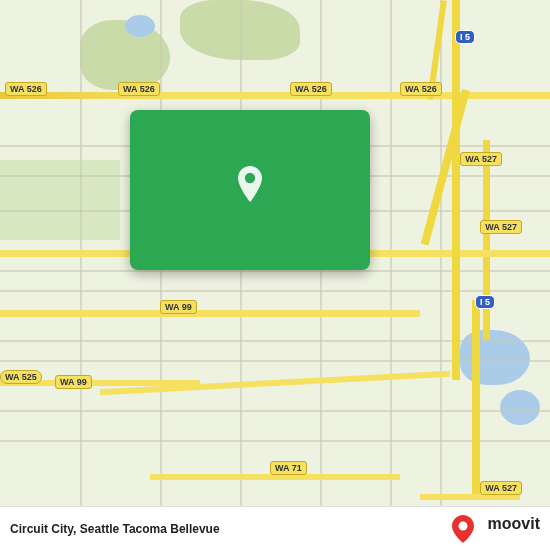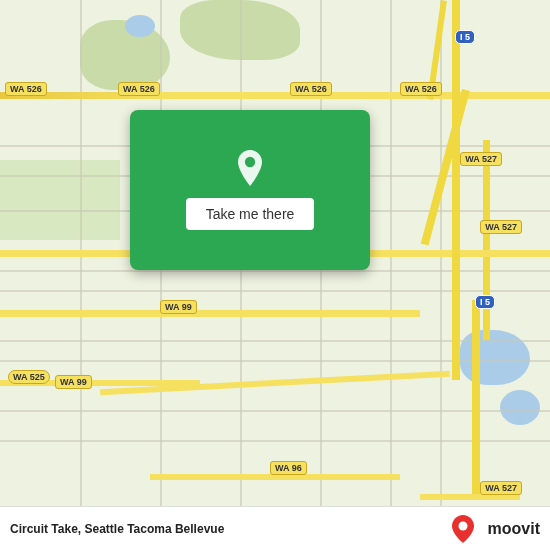--- a/index.html
+++ b/index.html
@@ -191,21 +191,20 @@
     }
 
     .location-title {
       font-size: 12px;
       font-weight: bold;
       color: #222;
     }
 
     .moovit-logo {
       display: flex;
-      align-items: center;
       gap: 14px;
     }
 
     .moovit-text {
       font-size: 16px;
       font-weight: bold;
       color: #222;
     }
 
     .moovit-pin {
@@ -257,39 +256,38 @@
 
   <span class="road-label" style="top:82px;left:5px;">WA 526</span>
   <span class="road-label" style="top:82px;left:118px;">WA 526</span>
   <span class="road-label" style="top:82px;left:290px;">WA 526</span>
   <span class="road-label" style="top:82px;left:400px;">WA 526</span>
   <span class="road-label" style="top:152px;right:48px;">WA 527</span>
   <span class="road-label" style="top:220px;right:28px;">WA 527</span>
   <span class="road-label" style="top:240px;left:295px;">99</span>
   <span class="road-label" style="top:300px;left:160px;">WA 99</span>
   <span class="road-label" style="top:375px;left:55px;">WA 99</span>
-  <span class="road-label" style="top:370px;left:8px;border-radius:7px;">WA 525</span>
-  <span class="road-label" style="bottom:75px;left:270px;">WA 96</span>
+  <span class="road-label" style="top:370px;left:0px;border-radius:7px;">WA 525</span>
+  <span class="road-label" style="bottom:75px;left:270px;">WA 71</span>
   <span class="road-label" style="bottom:55px;right:28px;">WA 527</span>
 
   <span class="interstate-label" style="top:30px;right:75px;">I 5</span>
   <span class="interstate-label" style="top:295px;right:55px;">I 5</span>
 
   <div class="popup-overlay">
 
     <svg class="location-pin" viewBox="0 0 36 42" fill="none" xmlns="http://www.w3.org/2000/svg">
       <path d="M18 0C10.3 0 4 6.3 4 14C4 24.5 18 42 18 42C18 42 32 24.5 32 14C32 6.3 25.7 0 18 0Z" fill="white" opacity="0.9"></path>
       <circle cx="18" cy="14" r="6" fill="#2da852"></circle>
     </svg>
-    <button class="take-me-btn">Take me there</button>
   </div>
 
   <div class="bottom-bar">
     <div class="bottom-left">
-      <span class="location-title">Circuit Take, Seattle Tacoma Bellevue</span>
+      <span class="location-title">Circuit City, Seattle Tacoma Bellevue</span>
     </div>
     <div class="moovit-logo">
 
       <svg class="moovit-pin" viewBox="0 0 22 28" xmlns="http://www.w3.org/2000/svg">
         <path d="M11 0C5 0 0 5 0 11C0 19 11 28 11 28C11 28 22 19 22 11C22 5 17 0 11 0Z" fill="#e8312e"></path>
         <circle cx="11" cy="11" r="4.5" fill="white"></circle>
       </svg>
       <span class="moovit-text">moovit</span>
     </div>
   </div>

